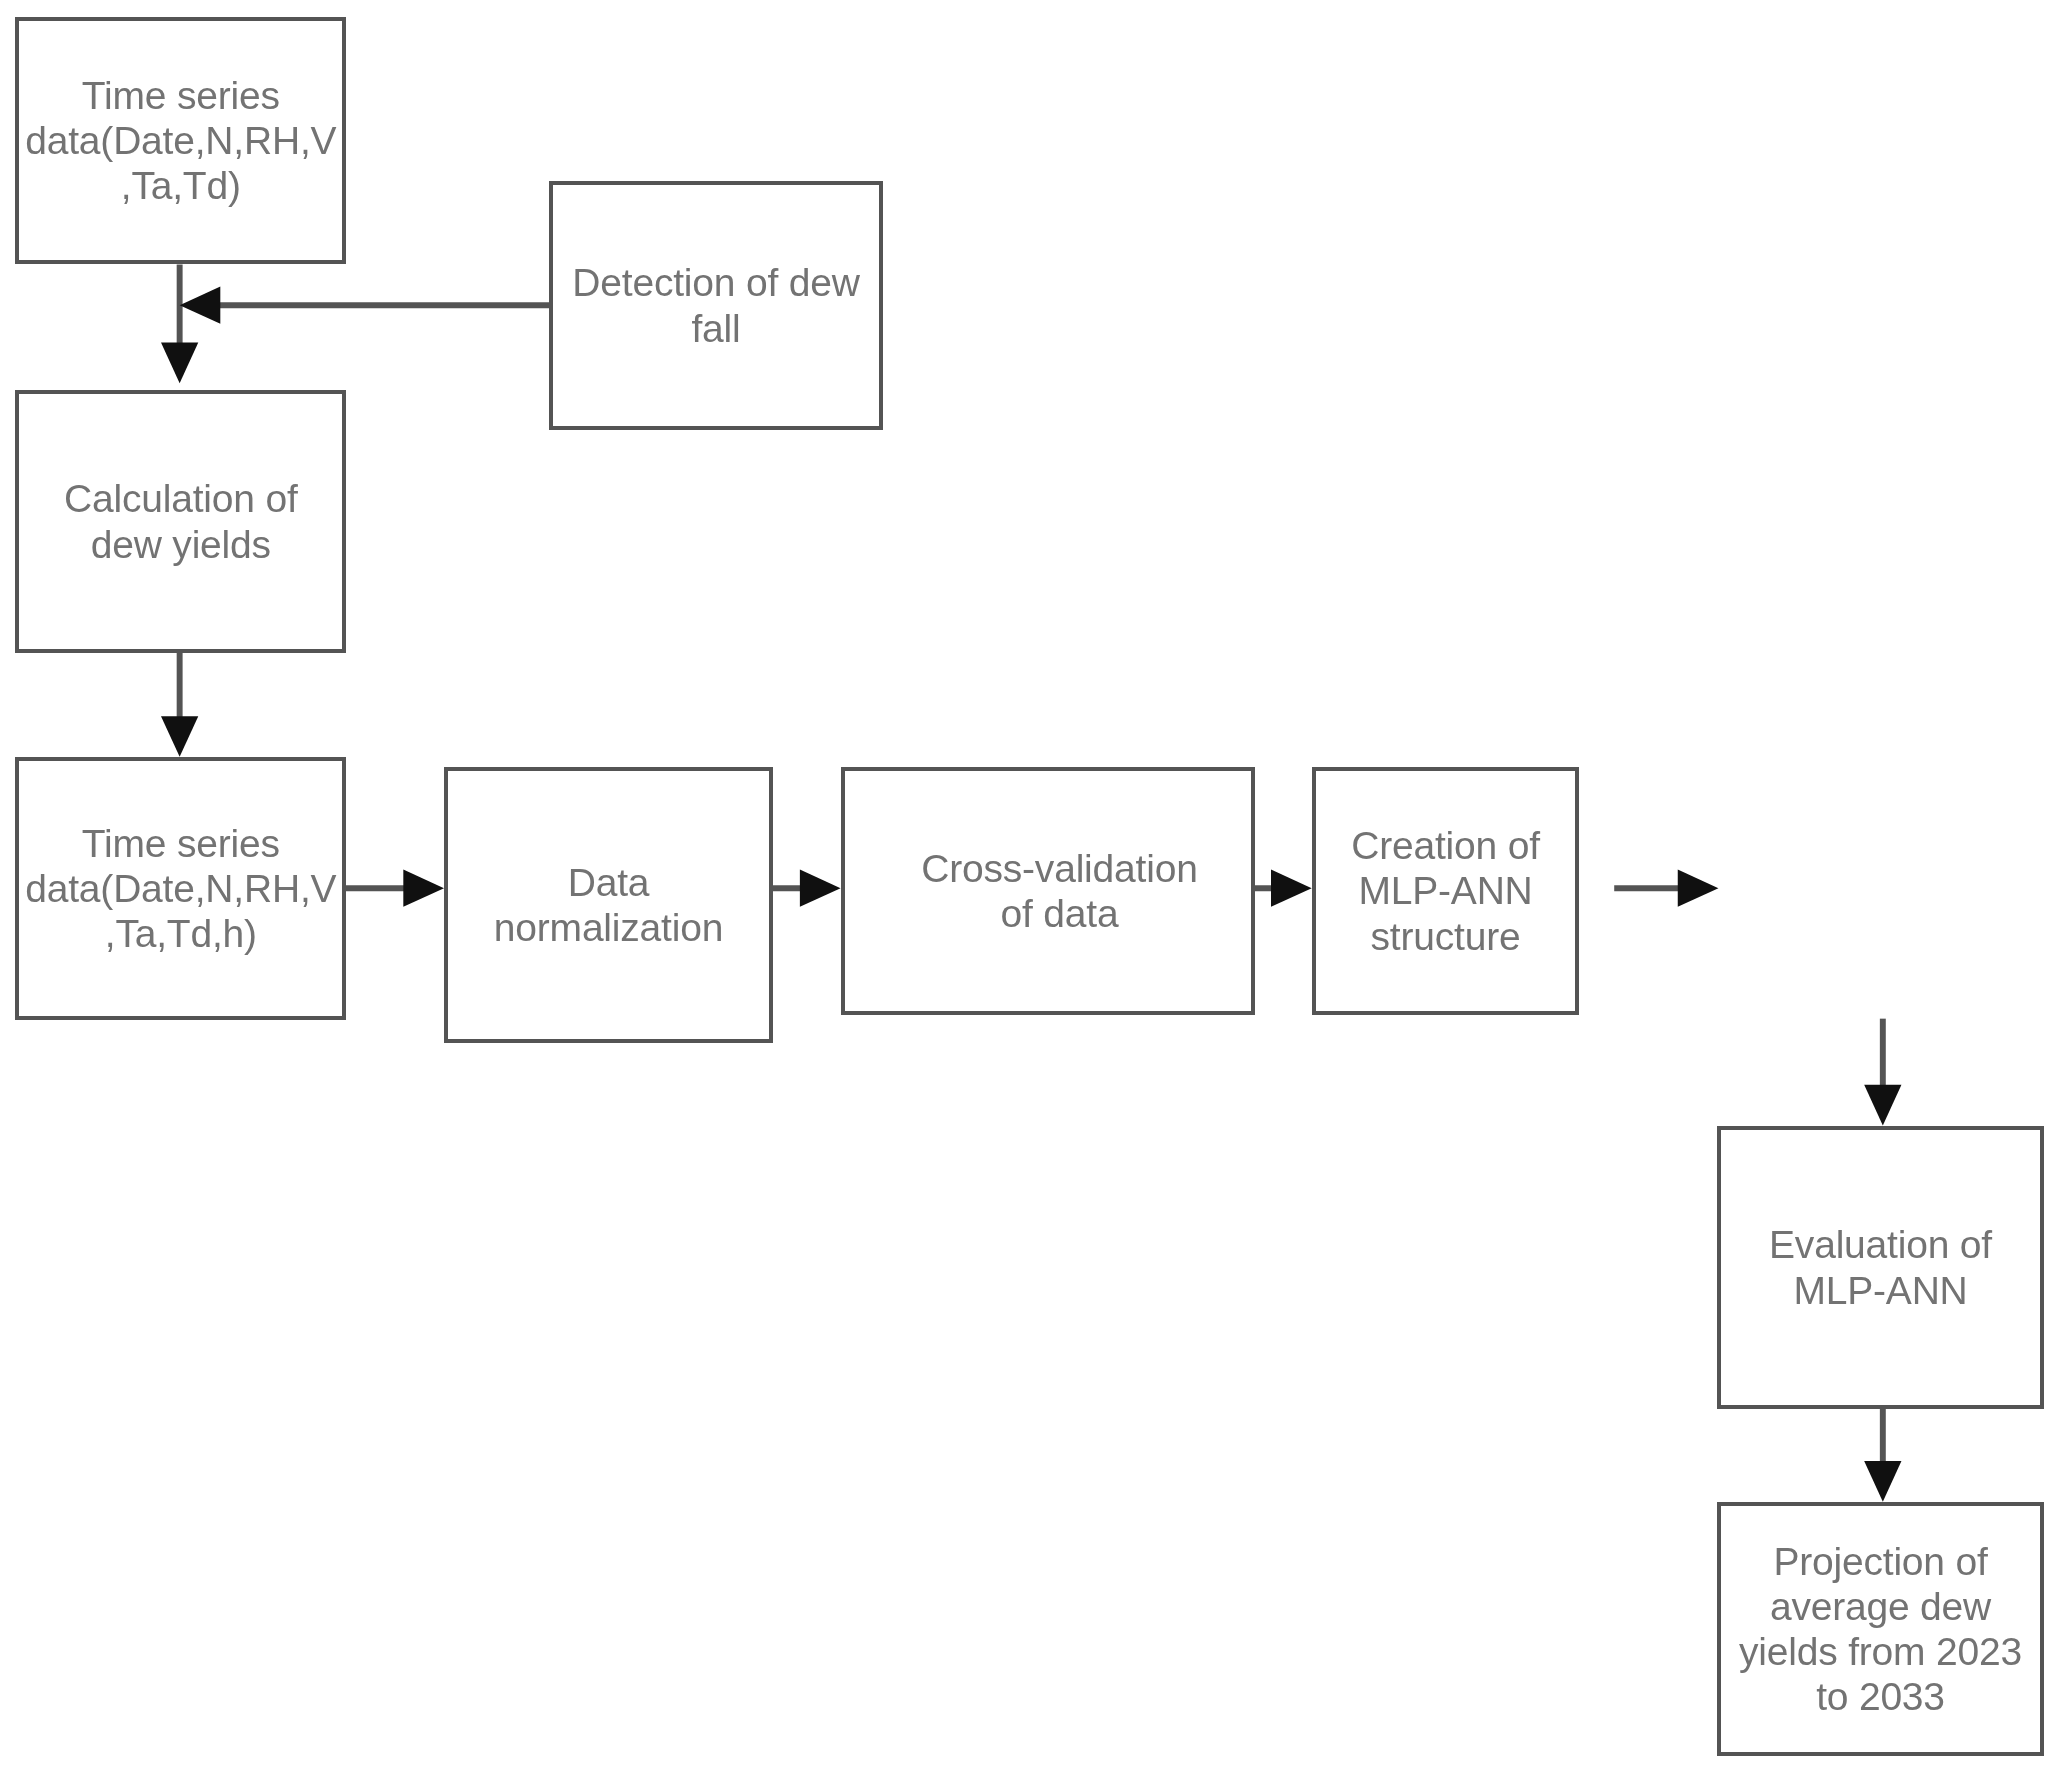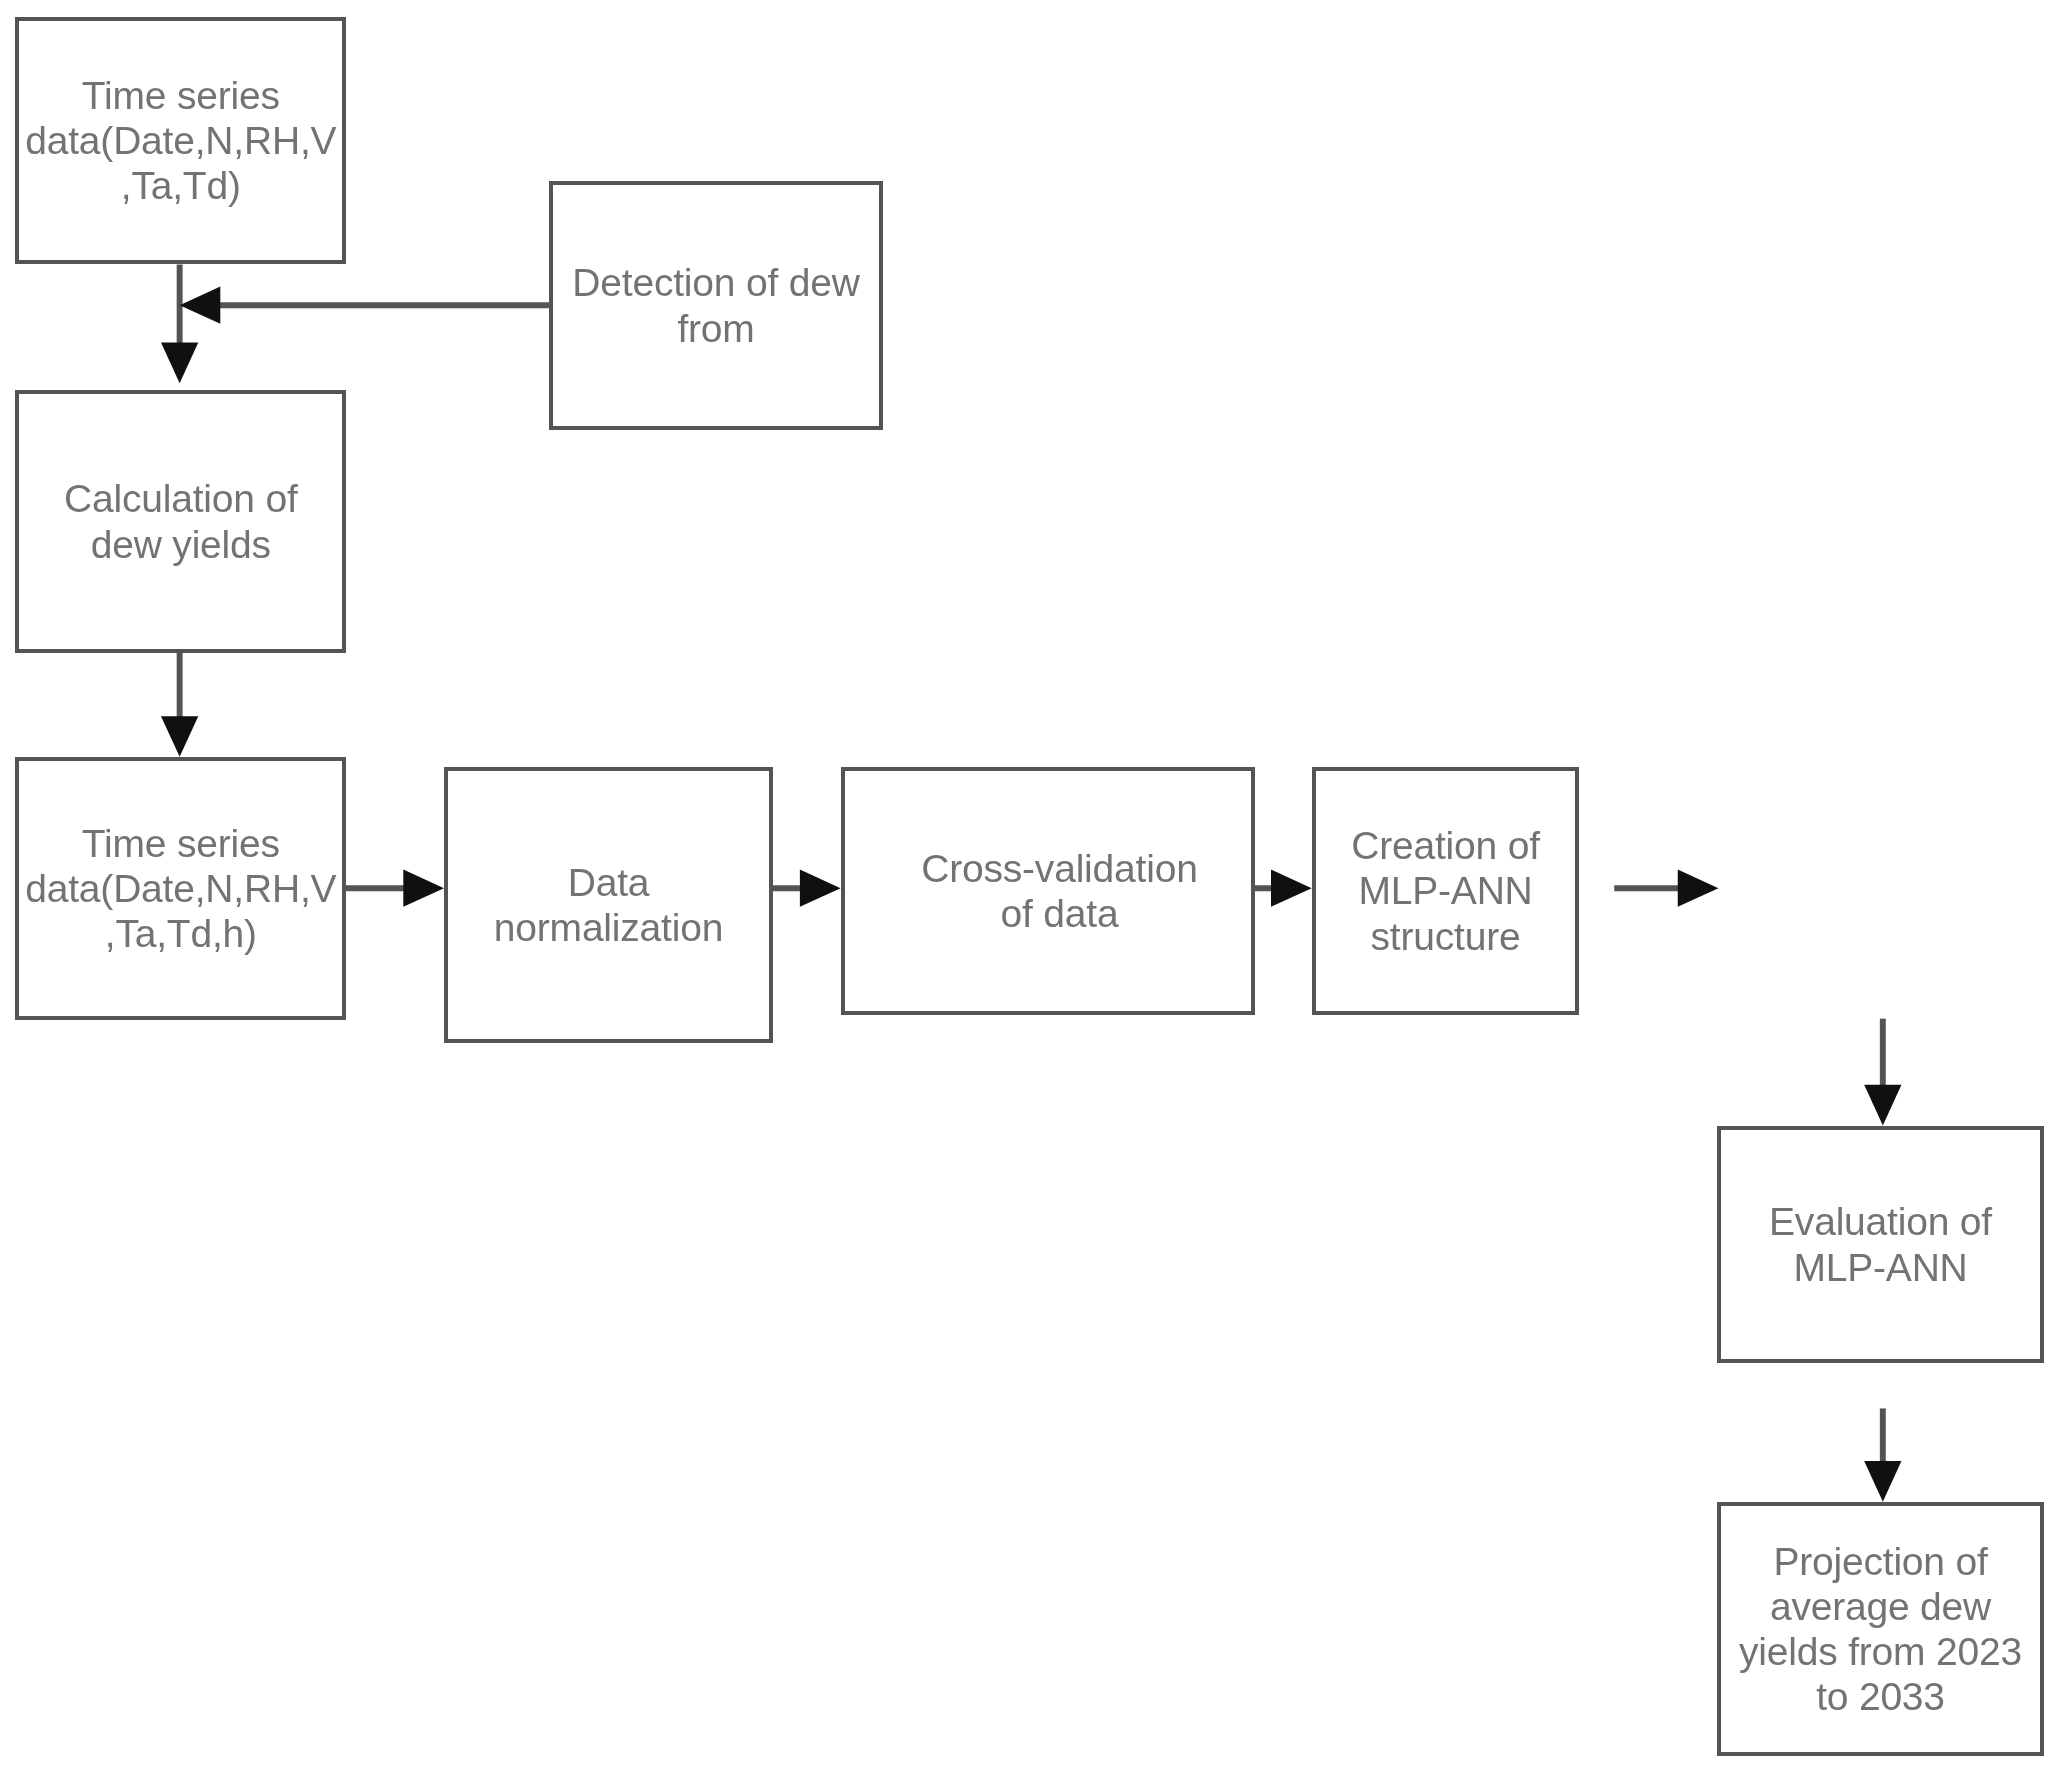--- a/index.html
+++ b/index.html
@@ -112,21 +112,21 @@
   </div>
 
   <div class="node" style="left:15.3px; top:17px; width:331px; height:247px;">
     <span class="node-label">Time series
 data(Date,N,RH,V
 ,Ta,Td)</span>
   </div>
 
   <div class="node" style="left:549px; top:181px; width:334px; height:249px;">
     <span class="node-label">Detection of dew
-from</span>
+fall</span>
   </div>
 
   <div class="node" style="left:15.3px; top:390px; width:331px; height:263px;">
     <span class="node-label">Calculation of
 dew yields</span>
   </div>
 
   <div class="node" style="left:15.3px; top:757px; width:331px; height:263px;">
     <span class="node-label">Time series
 data(Date,N,RH,V
@@ -143,21 +143,21 @@
 of data</span>
   </div>
 
   <div class="node" style="left:1312px; top:767px; width:267px; height:248px;">
     <span class="node-label">Creation of
 MLP-ANN
 structure</span>
   </div>
 
 
-  <div class="node" style="left:1717px; top:1126px; width:327px; height:237px;">
+  <div class="node" style="left:1717px; top:1126px; width:327px; height:283px;">
     <span class="node-label">Evaluation of
 MLP-ANN</span>
   </div>
 
   <div class="node" style="left:1717px; top:1502px; width:327px; height:254px;">
     <span class="node-label">Projection of
 average dew
 yields from 2023
 to 2033</span>
   </div>

